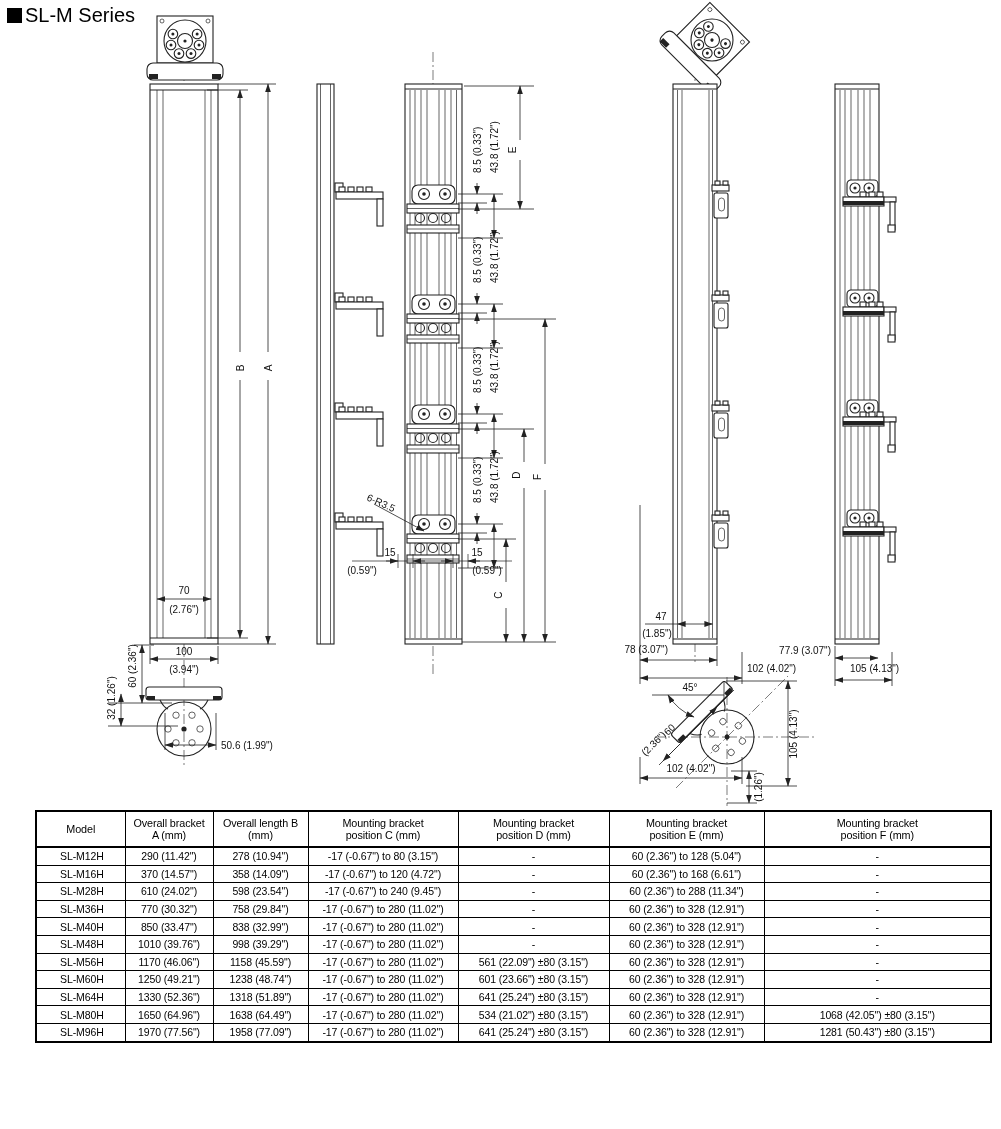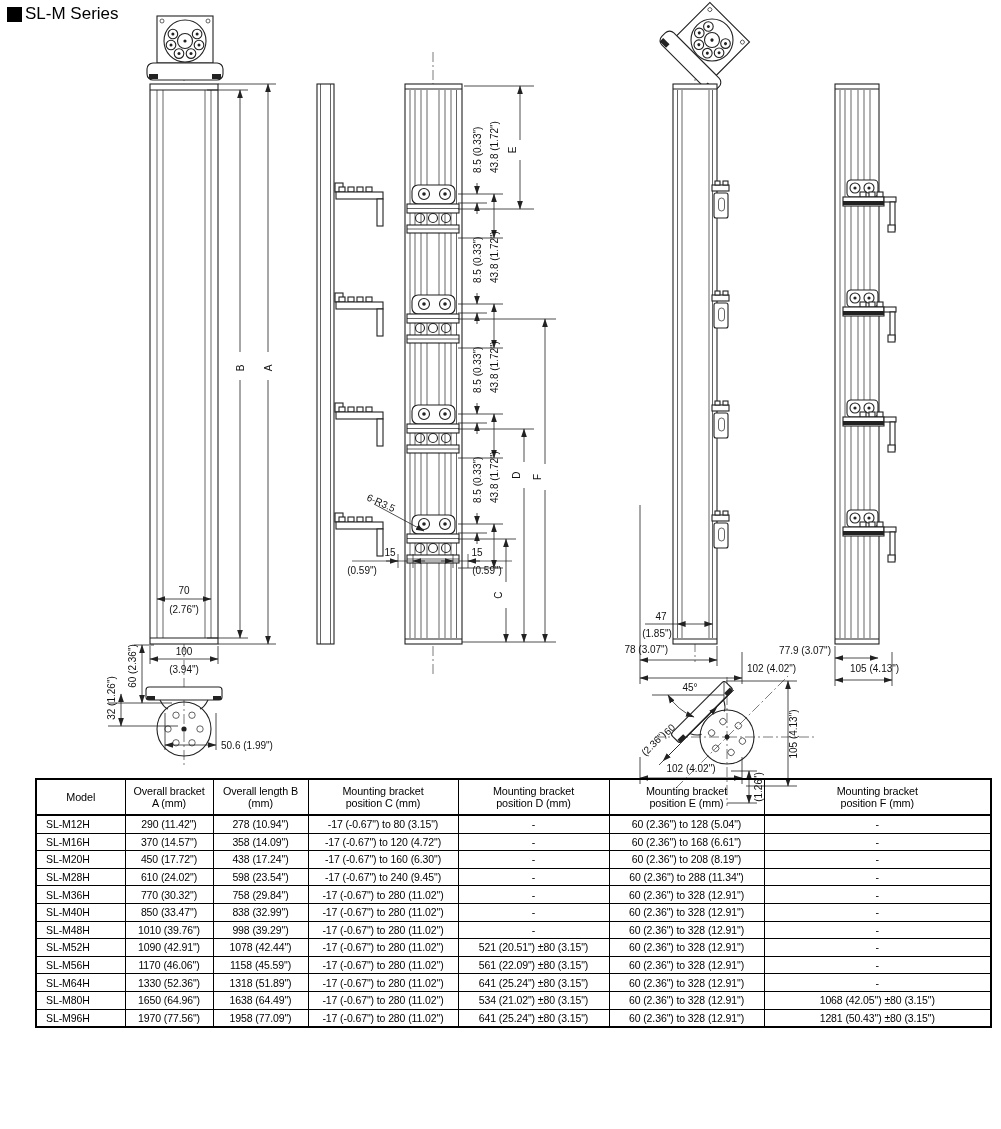--- a/index.html
+++ b/index.html
@@ -1,36 +1,36 @@
 <!DOCTYPE html>
 <html><head>
 <meta charset="utf-8">
 <style>
   html,body { margin:0; padding:0; }
   body { width:1001px; height:1129px; background:#fff; position:relative; overflow:hidden;
          font-family:"Liberation Sans",sans-serif; }
-  .title { position:absolute; left:7px; top:4px; font-size:17px; color:#000;
+  .title { position:absolute; left:7px; top:4px; font-size:20px; color:#000;
            display:flex; align-items:center; gap:3px; font-weight:500; }
   .title .sq { width:15px; height:15px; background:#000; display:inline-block; }
   svg.drawing { position:absolute; left:0; top:0; }
   svg text { font-family:"Liberation Sans",sans-serif; font-size:10px; fill:#111; }
   .out  { stroke:#222; stroke-width:1.1; fill:#fff; }
   .sol  { stroke:#222; stroke-width:1.1; fill:none; }
   .dim  { stroke:#222; stroke-width:0.8; fill:none; }
   .thin { stroke:#222; stroke-width:0.7; fill:none; }
   .cl   { stroke:#444; stroke-width:0.7; stroke-dasharray:10 3 2 3; fill:none; }
   .dk   { fill:#222; stroke:none; }
-  table.spec { position:absolute; left:35px; top:778px; border-collapse:collapse;
+  table.spec { position:absolute; left:35px; top:810px; border-collapse:collapse;
                table-layout:fixed; width:955px; border:2px solid #000; }
   .spec th, .spec td { border:1px solid #000; text-align:center; padding:0;
                line-height:1.15; color:#000; letter-spacing:-0.1px; overflow:hidden; }
   .spec th { height:34px; font-weight:normal; white-space:pre-line; font-size:10.8px;
                border-bottom:2px solid #000; }
   .spec td { height:16.6px; font-size:10.5px; }
-  .spec td.model { text-align:left; padding-left:9px; }
+  .spec td.model { text-align:left; padding-left:23px; }
 </style>
 </head>
 <body>
 
 <div class="title">
   <span class="sq"></span>
   <span>SL-M Series</span>
 </div>
 
 <svg class="drawing" width="1001" height="806" viewBox="0 0 1001 806">
@@ -419,29 +419,20 @@
       <tr>
         <td class="model">SL-M16H</td>
         <td>370 (14.57")</td>
         <td>358 (14.09")</td>
         <td>-17 (-0.67") to 120 (4.72")</td>
         <td>-</td>
         <td>60 (2.36") to 168 (6.61")</td>
         <td>-</td>
       </tr>
       <tr>
-        <td class="model">SL-M20H</td>
-        <td>450 (17.72")</td>
-        <td>438 (17.24")</td>
-        <td>-17 (-0.67") to 160 (6.30")</td>
-        <td>-</td>
-        <td>60 (2.36") to 208 (8.19")</td>
-        <td>-</td>
-      </tr>
-      <tr>
         <td class="model">SL-M28H</td>
         <td>610 (24.02")</td>
         <td>598 (23.54")</td>
         <td>-17 (-0.67") to 240 (9.45")</td>
         <td>-</td>
         <td>60 (2.36") to 288 (11.34")</td>
         <td>-</td>
       </tr>
       <tr>
         <td class="model">SL-M36H</td>
@@ -464,38 +455,38 @@
       <tr>
         <td class="model">SL-M48H</td>
         <td>1010 (39.76")</td>
         <td>998 (39.29")</td>
         <td>-17 (-0.67") to 280 (11.02")</td>
         <td>-</td>
         <td>60 (2.36") to 328 (12.91")</td>
         <td>-</td>
       </tr>
       <tr>
-        <td class="model">SL-M52H</td>
-        <td>1090 (42.91")</td>
-        <td>1078 (42.44")</td>
-        <td>-17 (-0.67") to 280 (11.02")</td>
-        <td>521 (20.51") ±80 (3.15")</td>
-        <td>60 (2.36") to 328 (12.91")</td>
-        <td>-</td>
-      </tr>
-      <tr>
         <td class="model">SL-M56H</td>
         <td>1170 (46.06")</td>
         <td>1158 (45.59")</td>
         <td>-17 (-0.67") to 280 (11.02")</td>
         <td>561 (22.09") ±80 (3.15")</td>
         <td>60 (2.36") to 328 (12.91")</td>
         <td>-</td>
       </tr>
       <tr>
+        <td class="model">SL-M60H</td>
+        <td>1250 (49.21")</td>
+        <td>1238 (48.74")</td>
+        <td>-17 (-0.67") to 280 (11.02")</td>
+        <td>601 (23.66") ±80 (3.15")</td>
+        <td>60 (2.36") to 328 (12.91")</td>
+        <td>-</td>
+      </tr>
+      <tr>
         <td class="model">SL-M64H</td>
         <td>1330 (52.36")</td>
         <td>1318 (51.89")</td>
         <td>-17 (-0.67") to 280 (11.02")</td>
         <td>641 (25.24") ±80 (3.15")</td>
         <td>60 (2.36") to 328 (12.91")</td>
         <td>-</td>
       </tr>
       <tr>
         <td class="model">SL-M80H</td>

